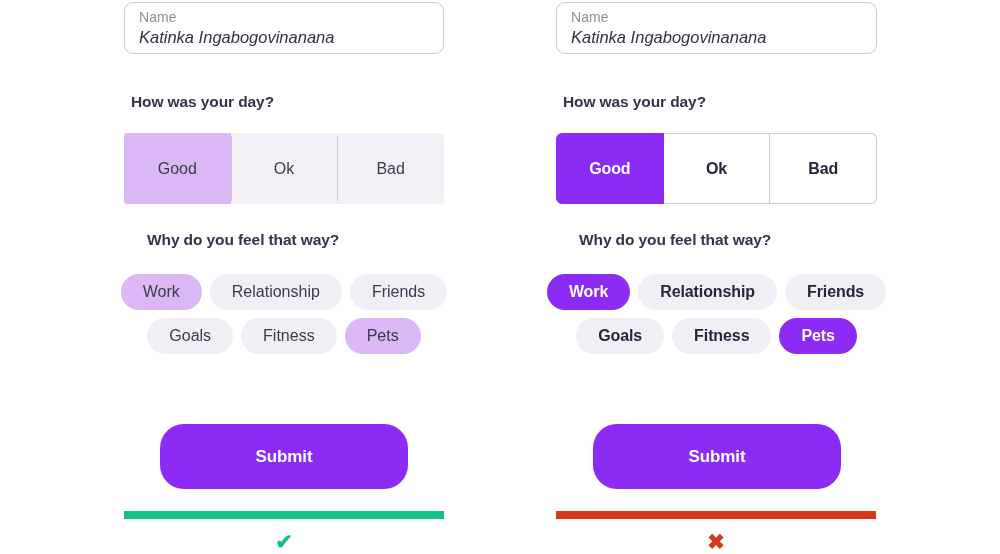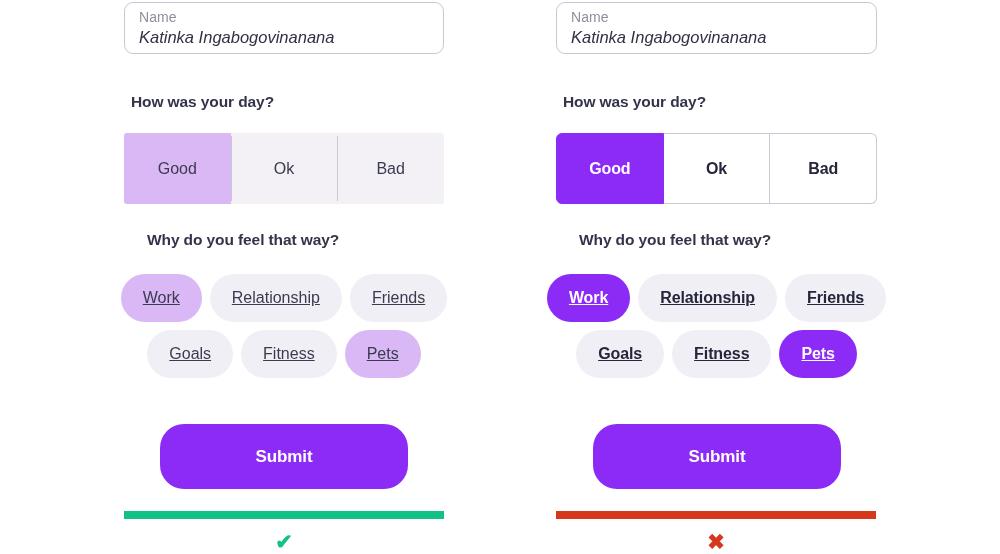--- a/index.html
+++ b/index.html
@@ -142,28 +142,27 @@
     top: 274px;
     width: 100%;
   }
   .chip-row {
     display: flex;
     justify-content: center;
     gap: 8px;
     margin-bottom: 8px;
   }
   .chip {
-    height: 48px;
+    height: 36px;
     display: flex;
     align-items: center;
     justify-content: center;
     border-radius: 24px;
     padding: 4px 22px;
     white-space: nowrap;
-    text-decoration: underline;
   }
   
   .chips-plain .chip {
     background: #f1eff6;
     color: #3a3b4f;
     font-size: 16px;
   }
   .chips-plain .chip.is-selected {
     background: #d9b8f5;
     color: #3a3b4f;

